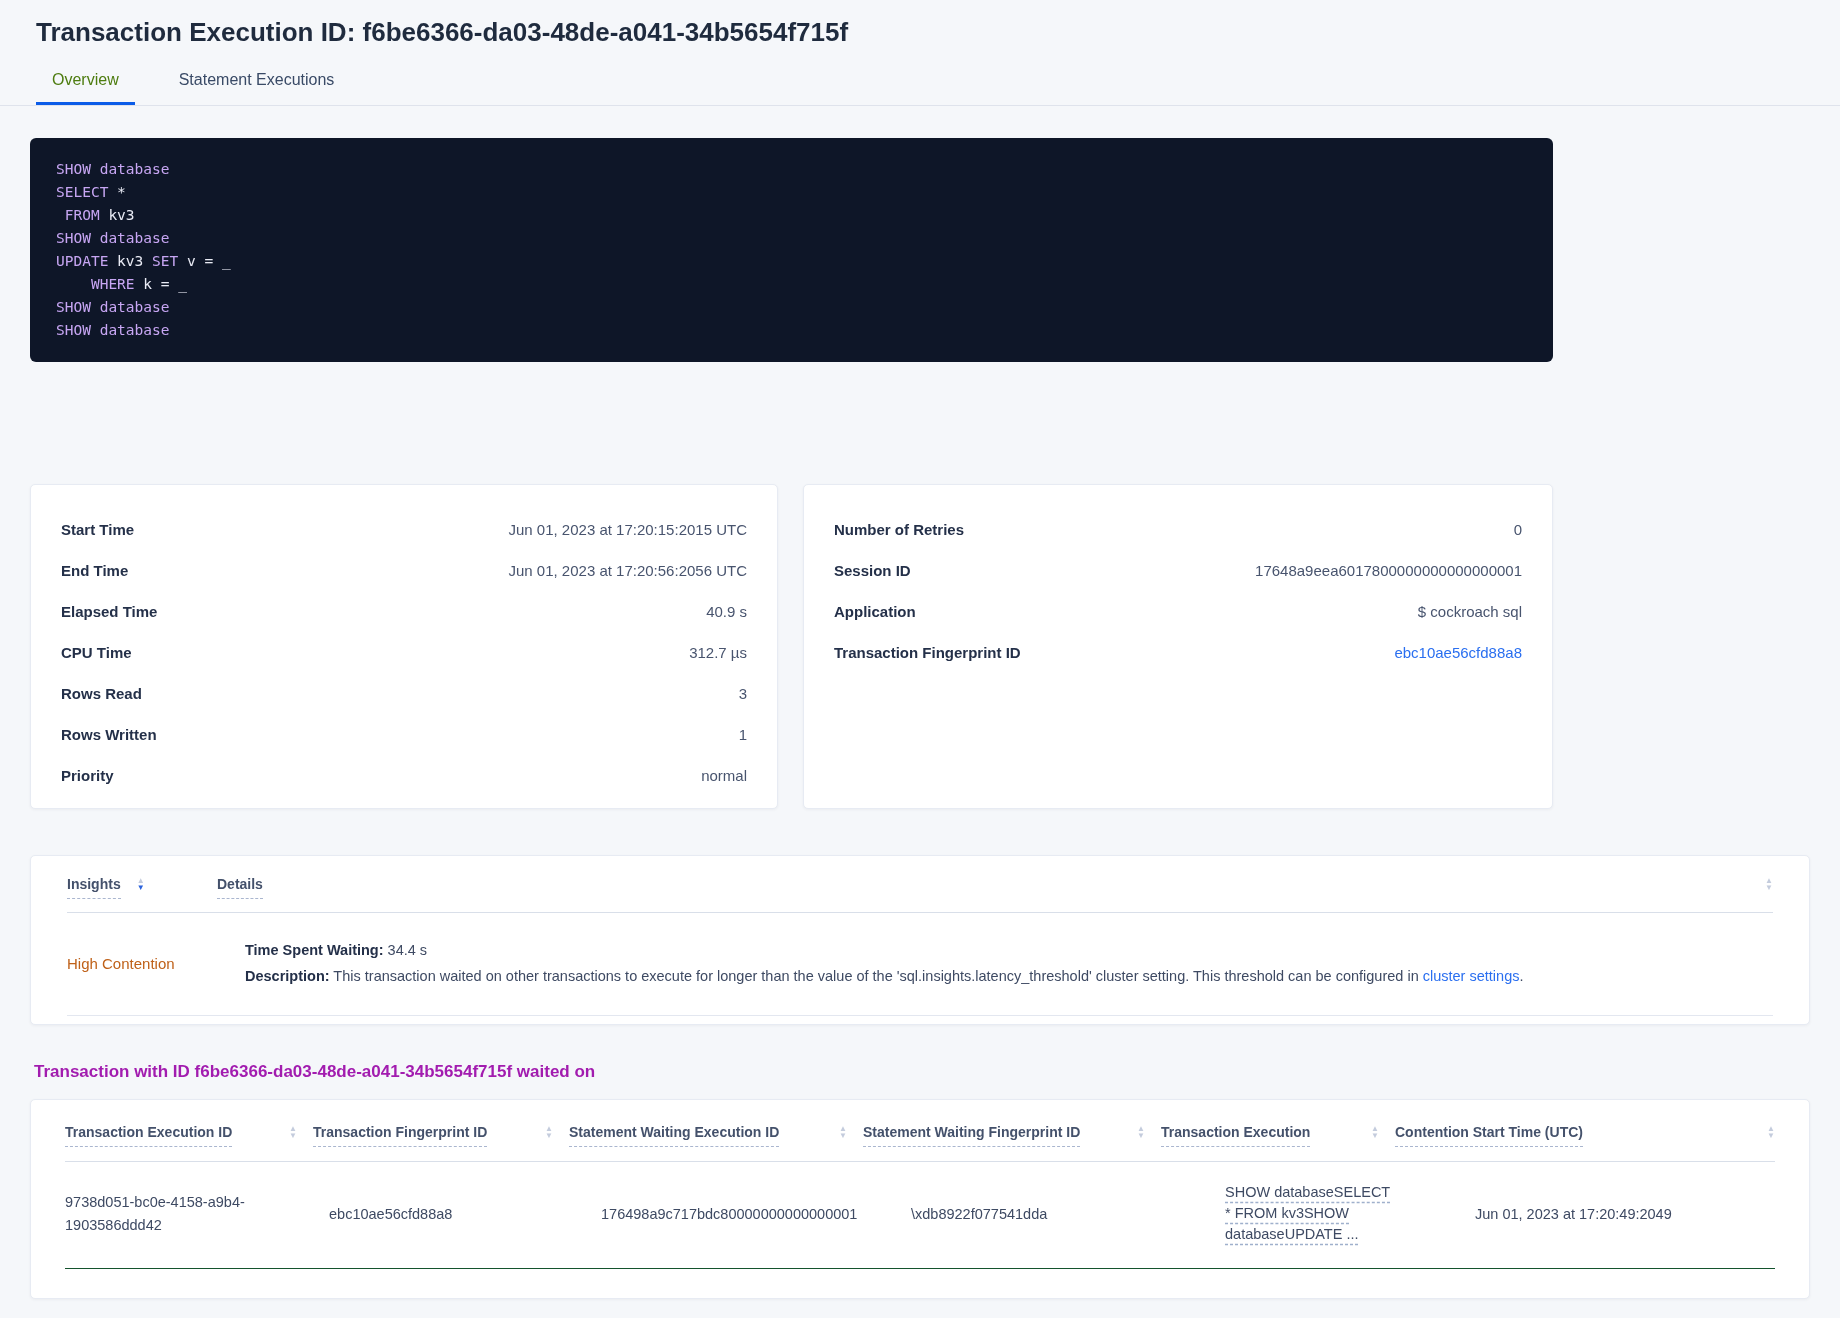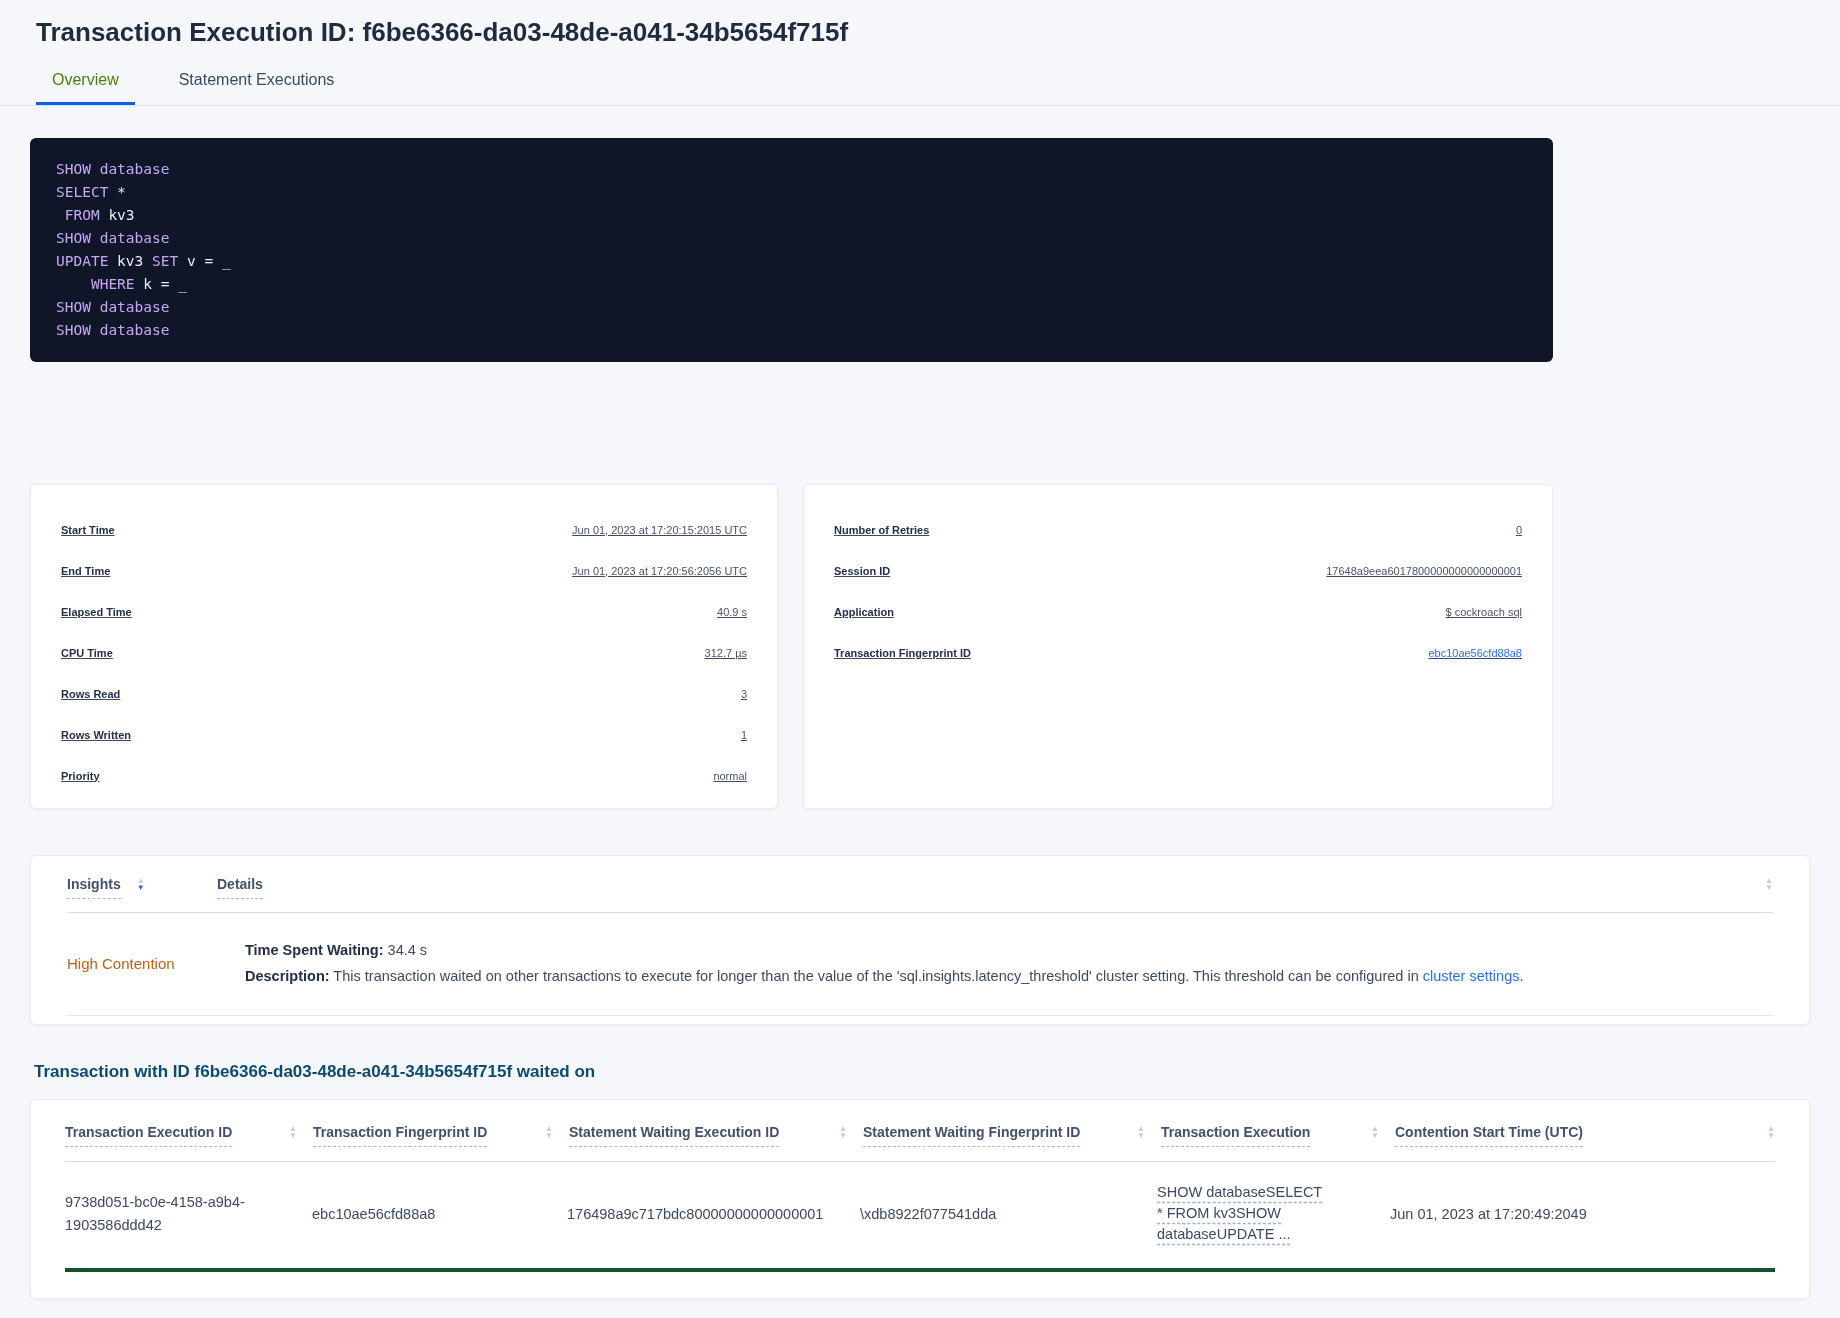--- a/index.html
+++ b/index.html
@@ -55,21 +55,21 @@
     background: #ffffff;
     border: 1px solid #e7ebf3;
     border-radius: 5px;
     box-shadow: 0 1px 3px rgba(36,42,53,0.05);
   }
   .cards-row { display: flex; gap: 25px; margin-top: 122px; }
   .details-card { width: 748px; height: 325px; padding: 24px 30px 0; }
   .details-card.right { width: 750px; }
   .detail-row {
     display: flex; justify-content: space-between; align-items: center;
-    height: 41px; font-size: 11px; text-decoration: underline;
+    height: 41px; font-size: 15px;
   }
   .detail-label { font-weight: 700; color: #243049; }
   .detail-value { color: #48546e; }
   .detail-value.link-text { color: #2a6ff0; cursor: pointer; }
 
   
   .insights-card { margin-top: 46px; width: 1780px; height: 170px; padding: 0 36px; overflow: hidden; }
   .insights-header {
     display: grid; grid-template-columns: 150px 1fr 24px;
     align-items: start;
@@ -95,38 +95,38 @@
   }
   .insight-badge { color: #bf6119; font-size: 15px; }
   .insight-details { font-size: 14.5px; line-height: 26px; color: #3e4a63; }
   .insight-details b { color: #243049; }
   .inline-link { color: #2a6ff0; cursor: pointer; }
 
   
   .section-heading {
     margin: 36px 0 16px; padding: 0 4px;
     font-size: 17px; line-height: 22px; font-weight: 700;
-    color: #0c4a6e;
+    color: #a21caf;
   }
   .waited-card { margin-top: 14px; width: 1780px; height: 200px; padding: 0 34px; overflow: hidden; }
   .waited-header {
     display: grid;
     grid-template-columns: 232px 240px 278px 282px 218px 1fr;
     column-gap: 16px;
     padding: 24px 0 14px;
     border-bottom: 1px solid #d9dfe9;
   }
   .waited-header .th { display: flex; justify-content: space-between; align-items: flex-start; }
   .waited-row {
     display: grid;
     grid-template-columns: 232px 240px 278px 282px 218px 1fr;
-    column-gap: 15px;
+    column-gap: 32px;
     align-items: center;
     padding: 20px 0 22px;
-    border-bottom: 4px solid #14532d;
+    border-bottom: 1px solid #14532d;
     font-size: 14.5px; line-height: 23px; color: #3e4a63;
   }
   .stmt-link {
     display: inline-block; max-width: 170px;
     text-decoration: underline dashed;
     text-decoration-color: #9fb0cc;
     text-underline-offset: 5px;
     line-height: 21px;
     color: #3e4a63;
     cursor: pointer;

